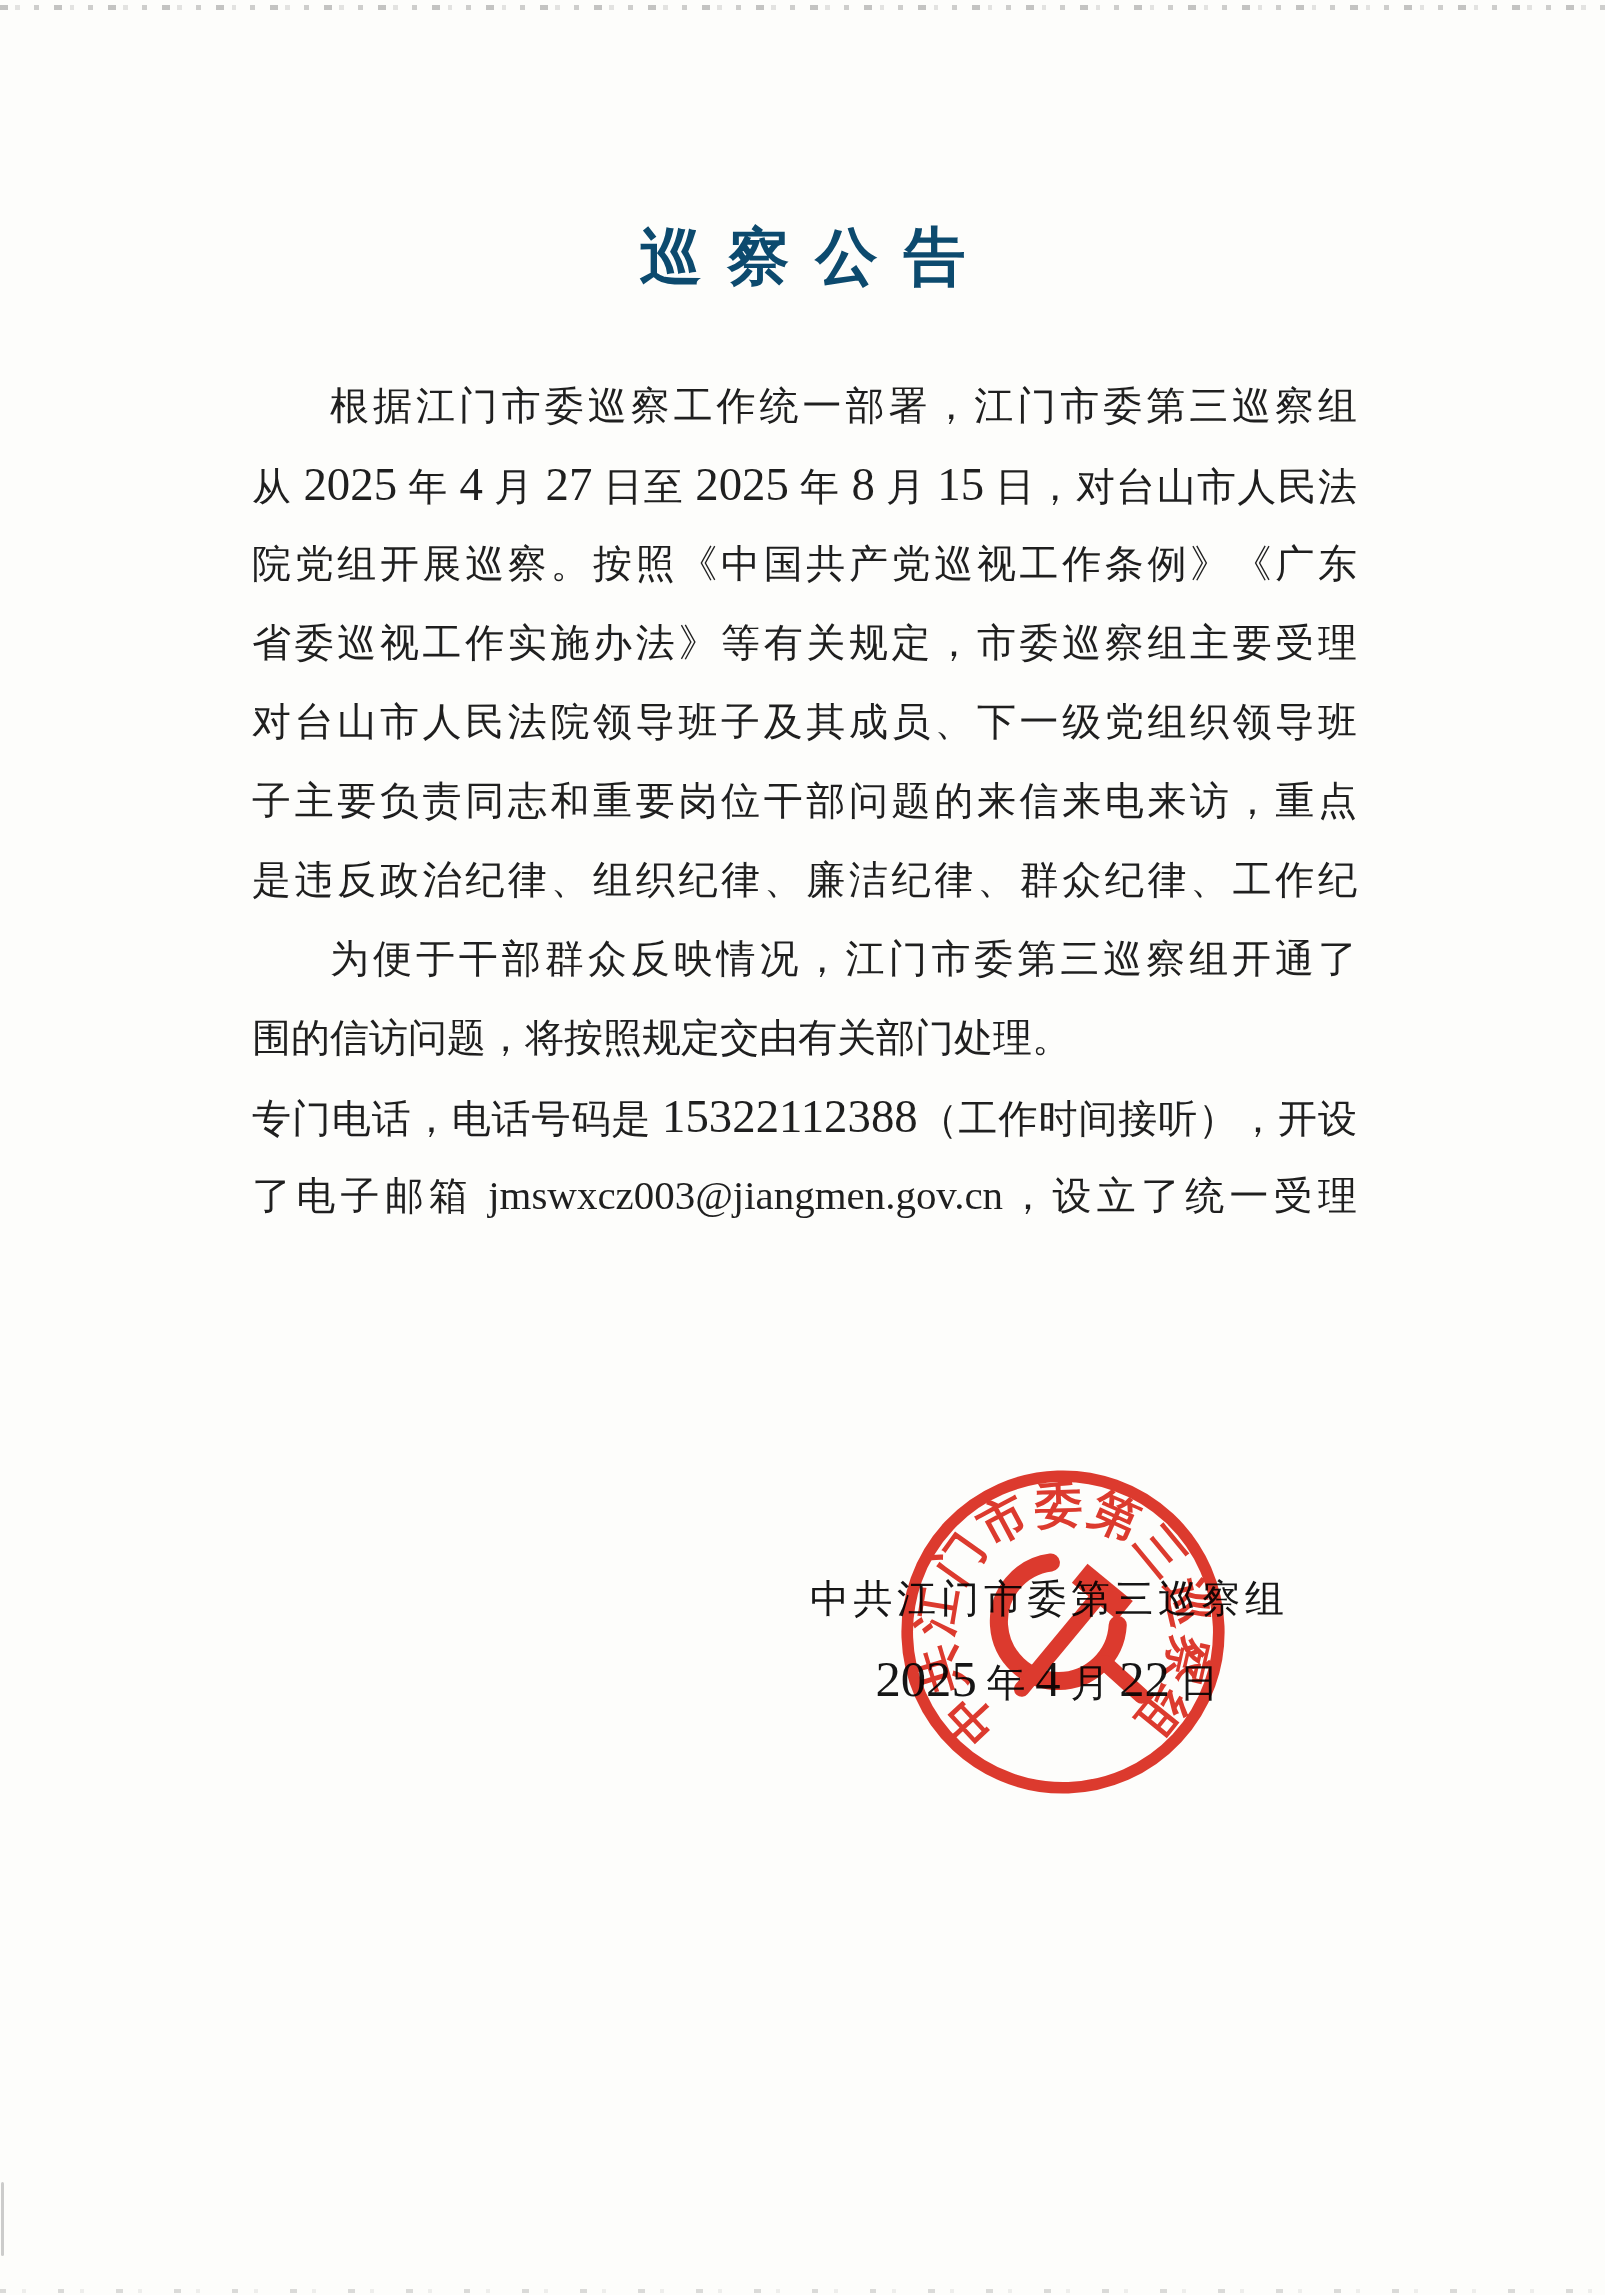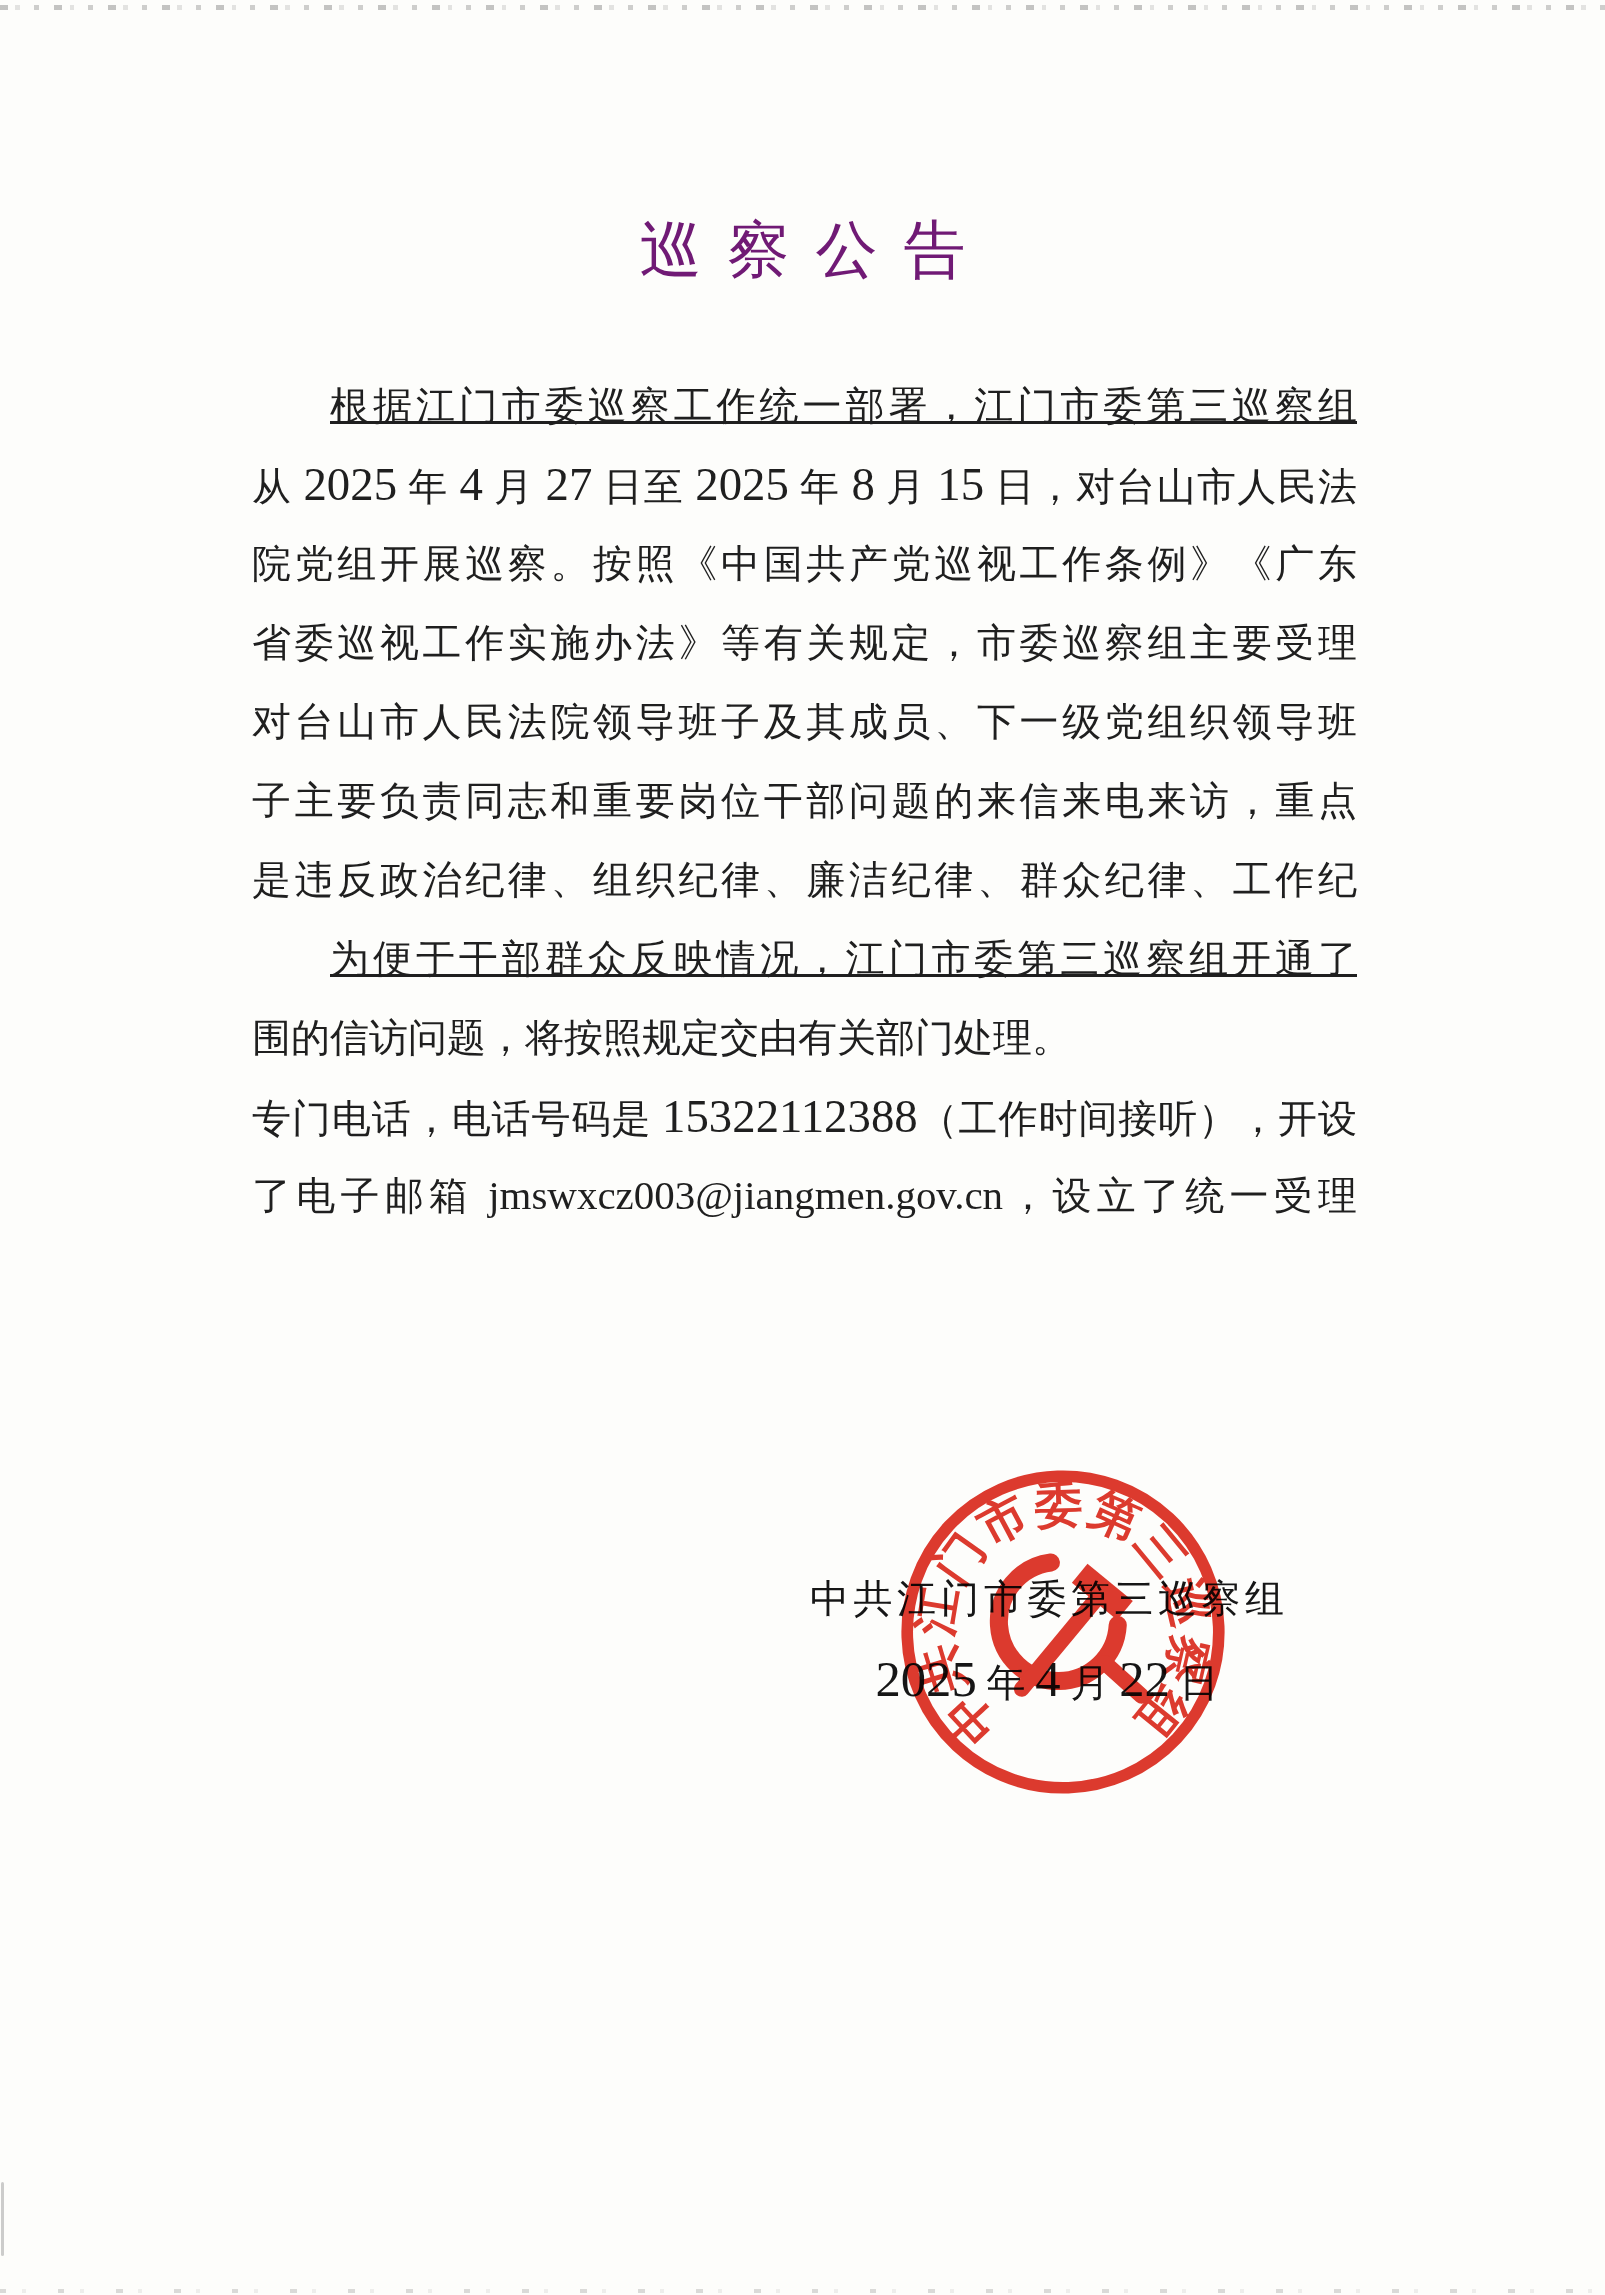--- a/index.html
+++ b/index.html
@@ -6,37 +6,37 @@
   .page {
     position:relative;
     width:1605px; height:2295px;
     margin:0 auto;
     background:#fdfdfb;
     font-family:"Liberation Serif","DejaVu Serif",serif;
     color:#1f1f1f;
     overflow:hidden;
   }
   .doc-title {
-    position:absolute; top:213px; left:0; width:100%;
+    position:absolute; top:220px; left:0; width:100%;
     text-align:center;
     font-size:62px; line-height:75px;
-    font-weight:normal; color:#701a75;
+    font-weight:bold; color:#0c4a6e;
     letter-spacing:.42em; text-indent:.42em;
     white-space:nowrap;
   }
   .body-lines {
     position:absolute; top:366px; left:252px; width:1105px;
     font-size:39px;
   }
   .line {
     height:79px; line-height:79px;
     text-align:justify; text-align-last:justify;
     white-space:nowrap;
   }
-  .line.indent { text-indent:2em;text-decoration:underline; }
+  .line.indent { text-indent:2em; }
   .line.end { text-align-last:left; }
   .num { font-size:1.2em; }
   .lat { font-size:1.05em; }
   .sig-org {
     position:absolute; top:1575px; left:810px; width:474px;
     font-size:39px; line-height:47px; color:#161616;
     text-align:justify; text-align-last:justify; white-space:nowrap;
   }
   .sig-date {
     position:absolute; top:1652px; left:810px; width:474px;

